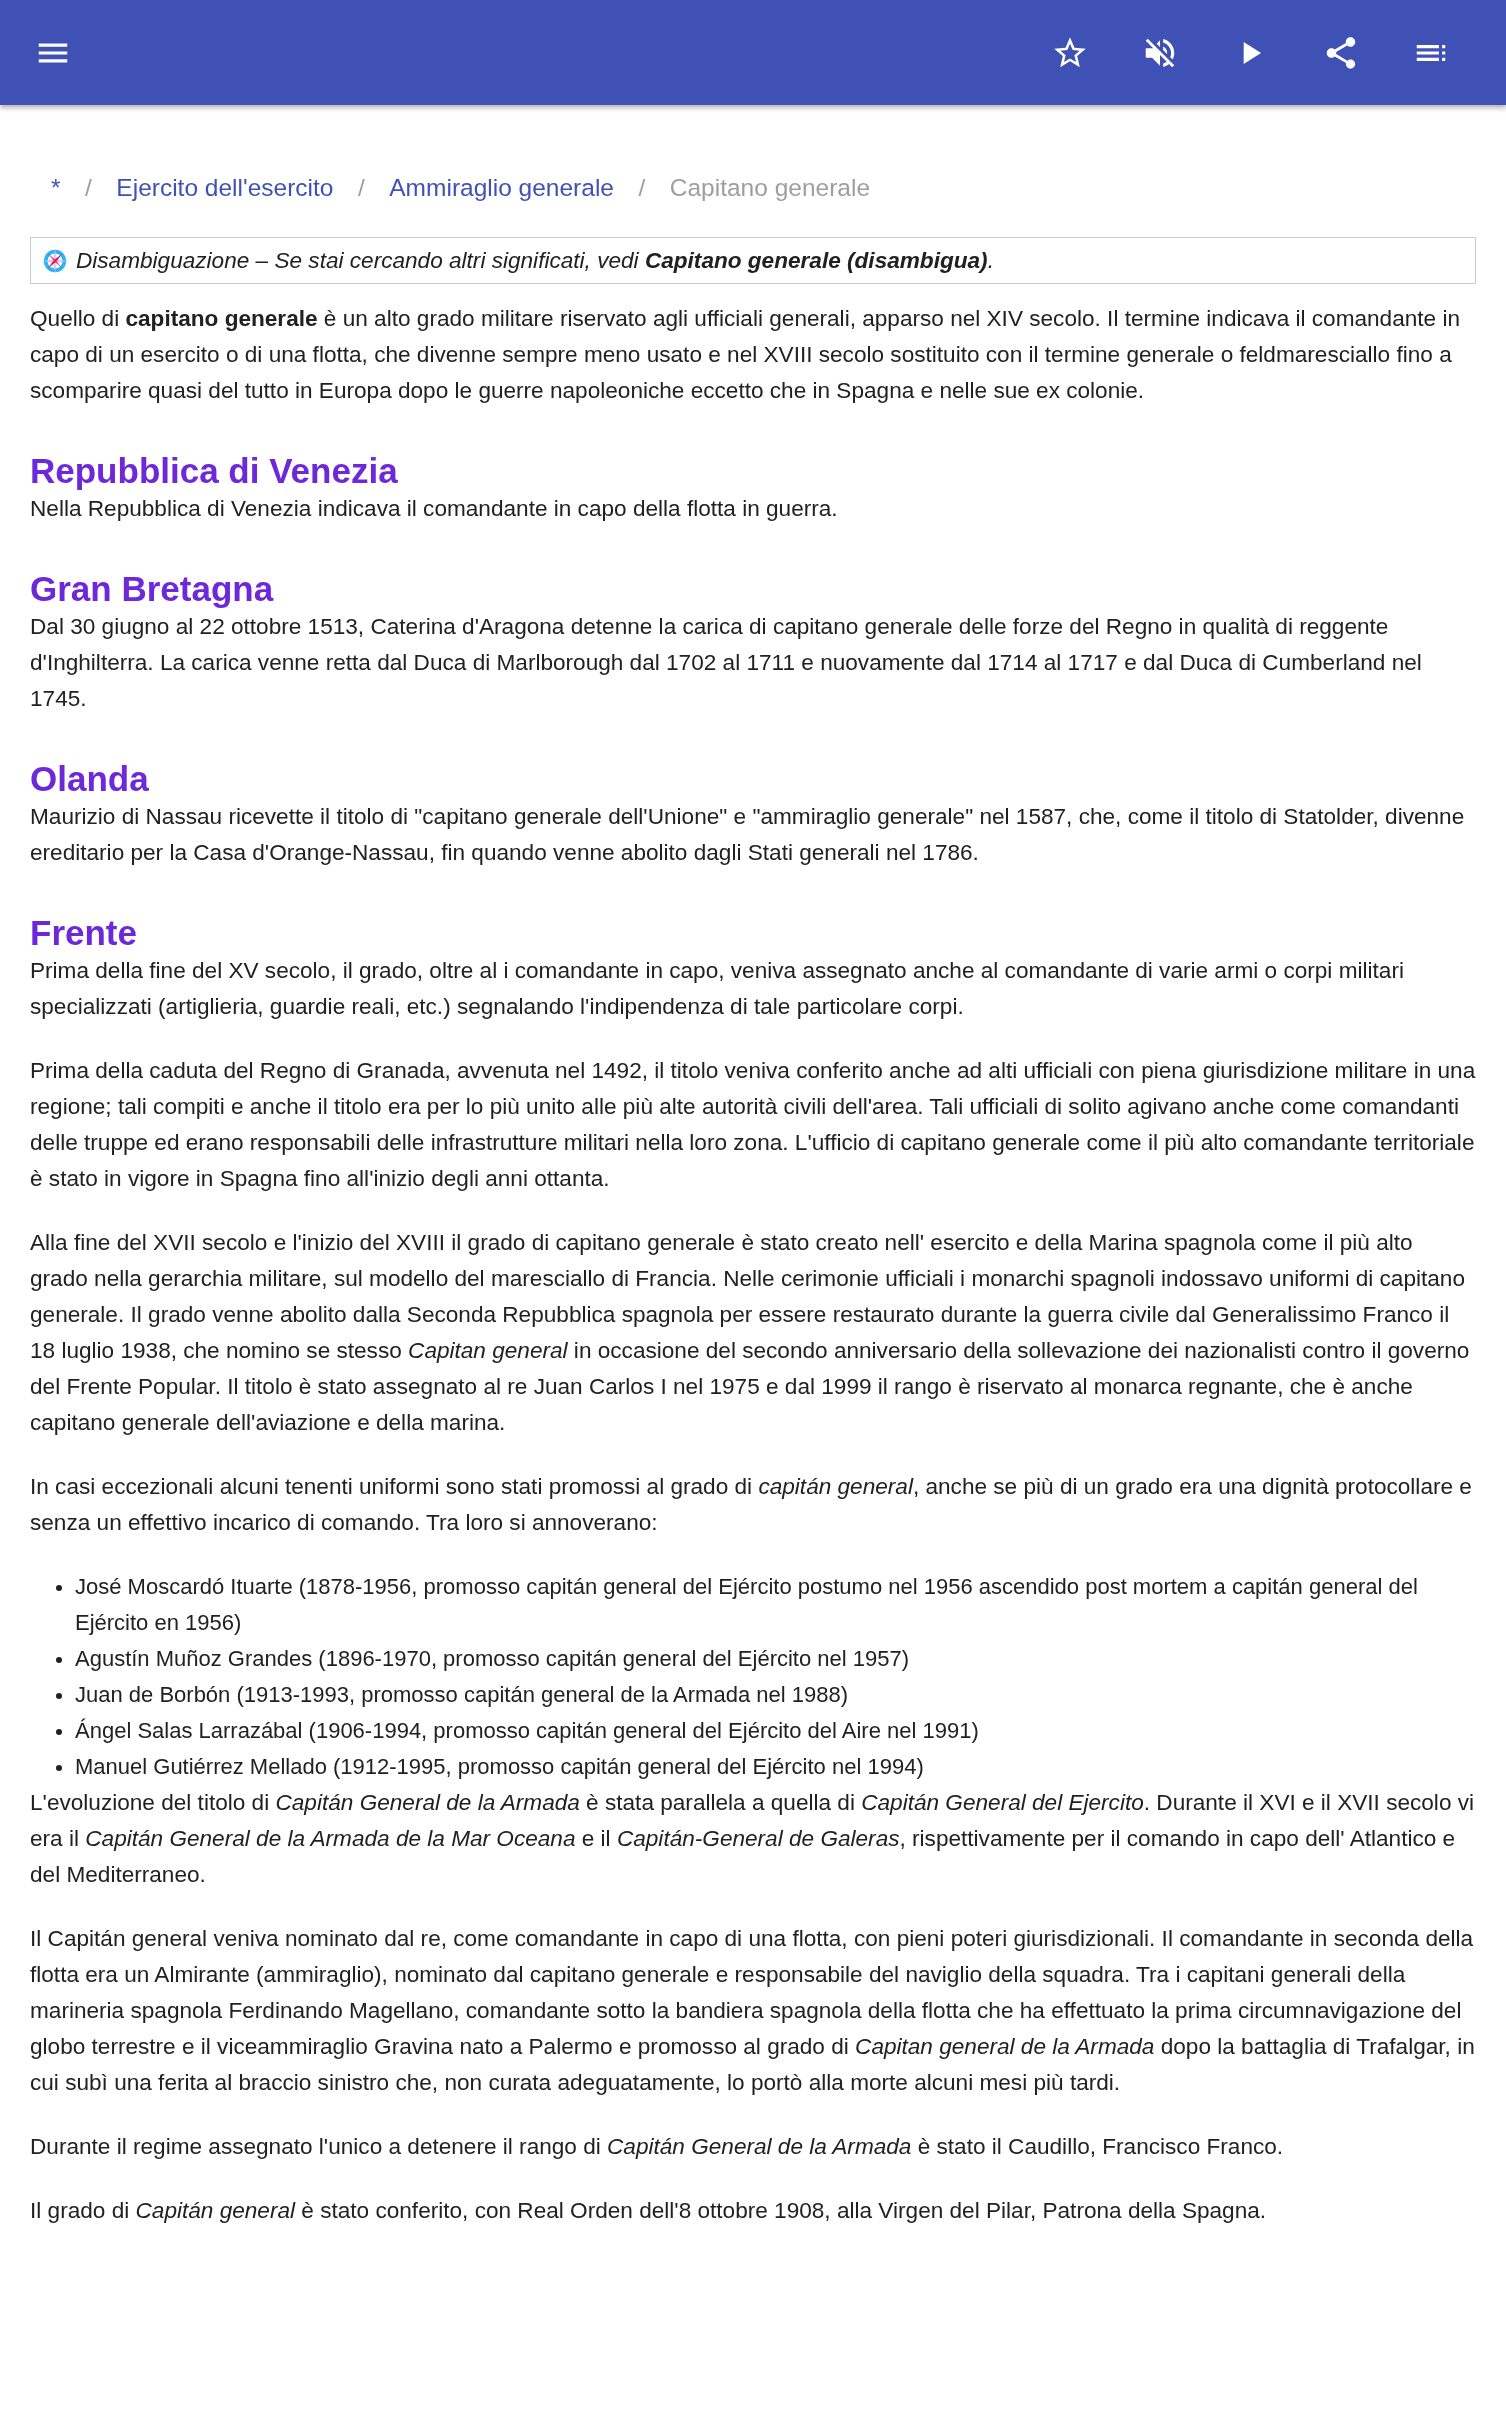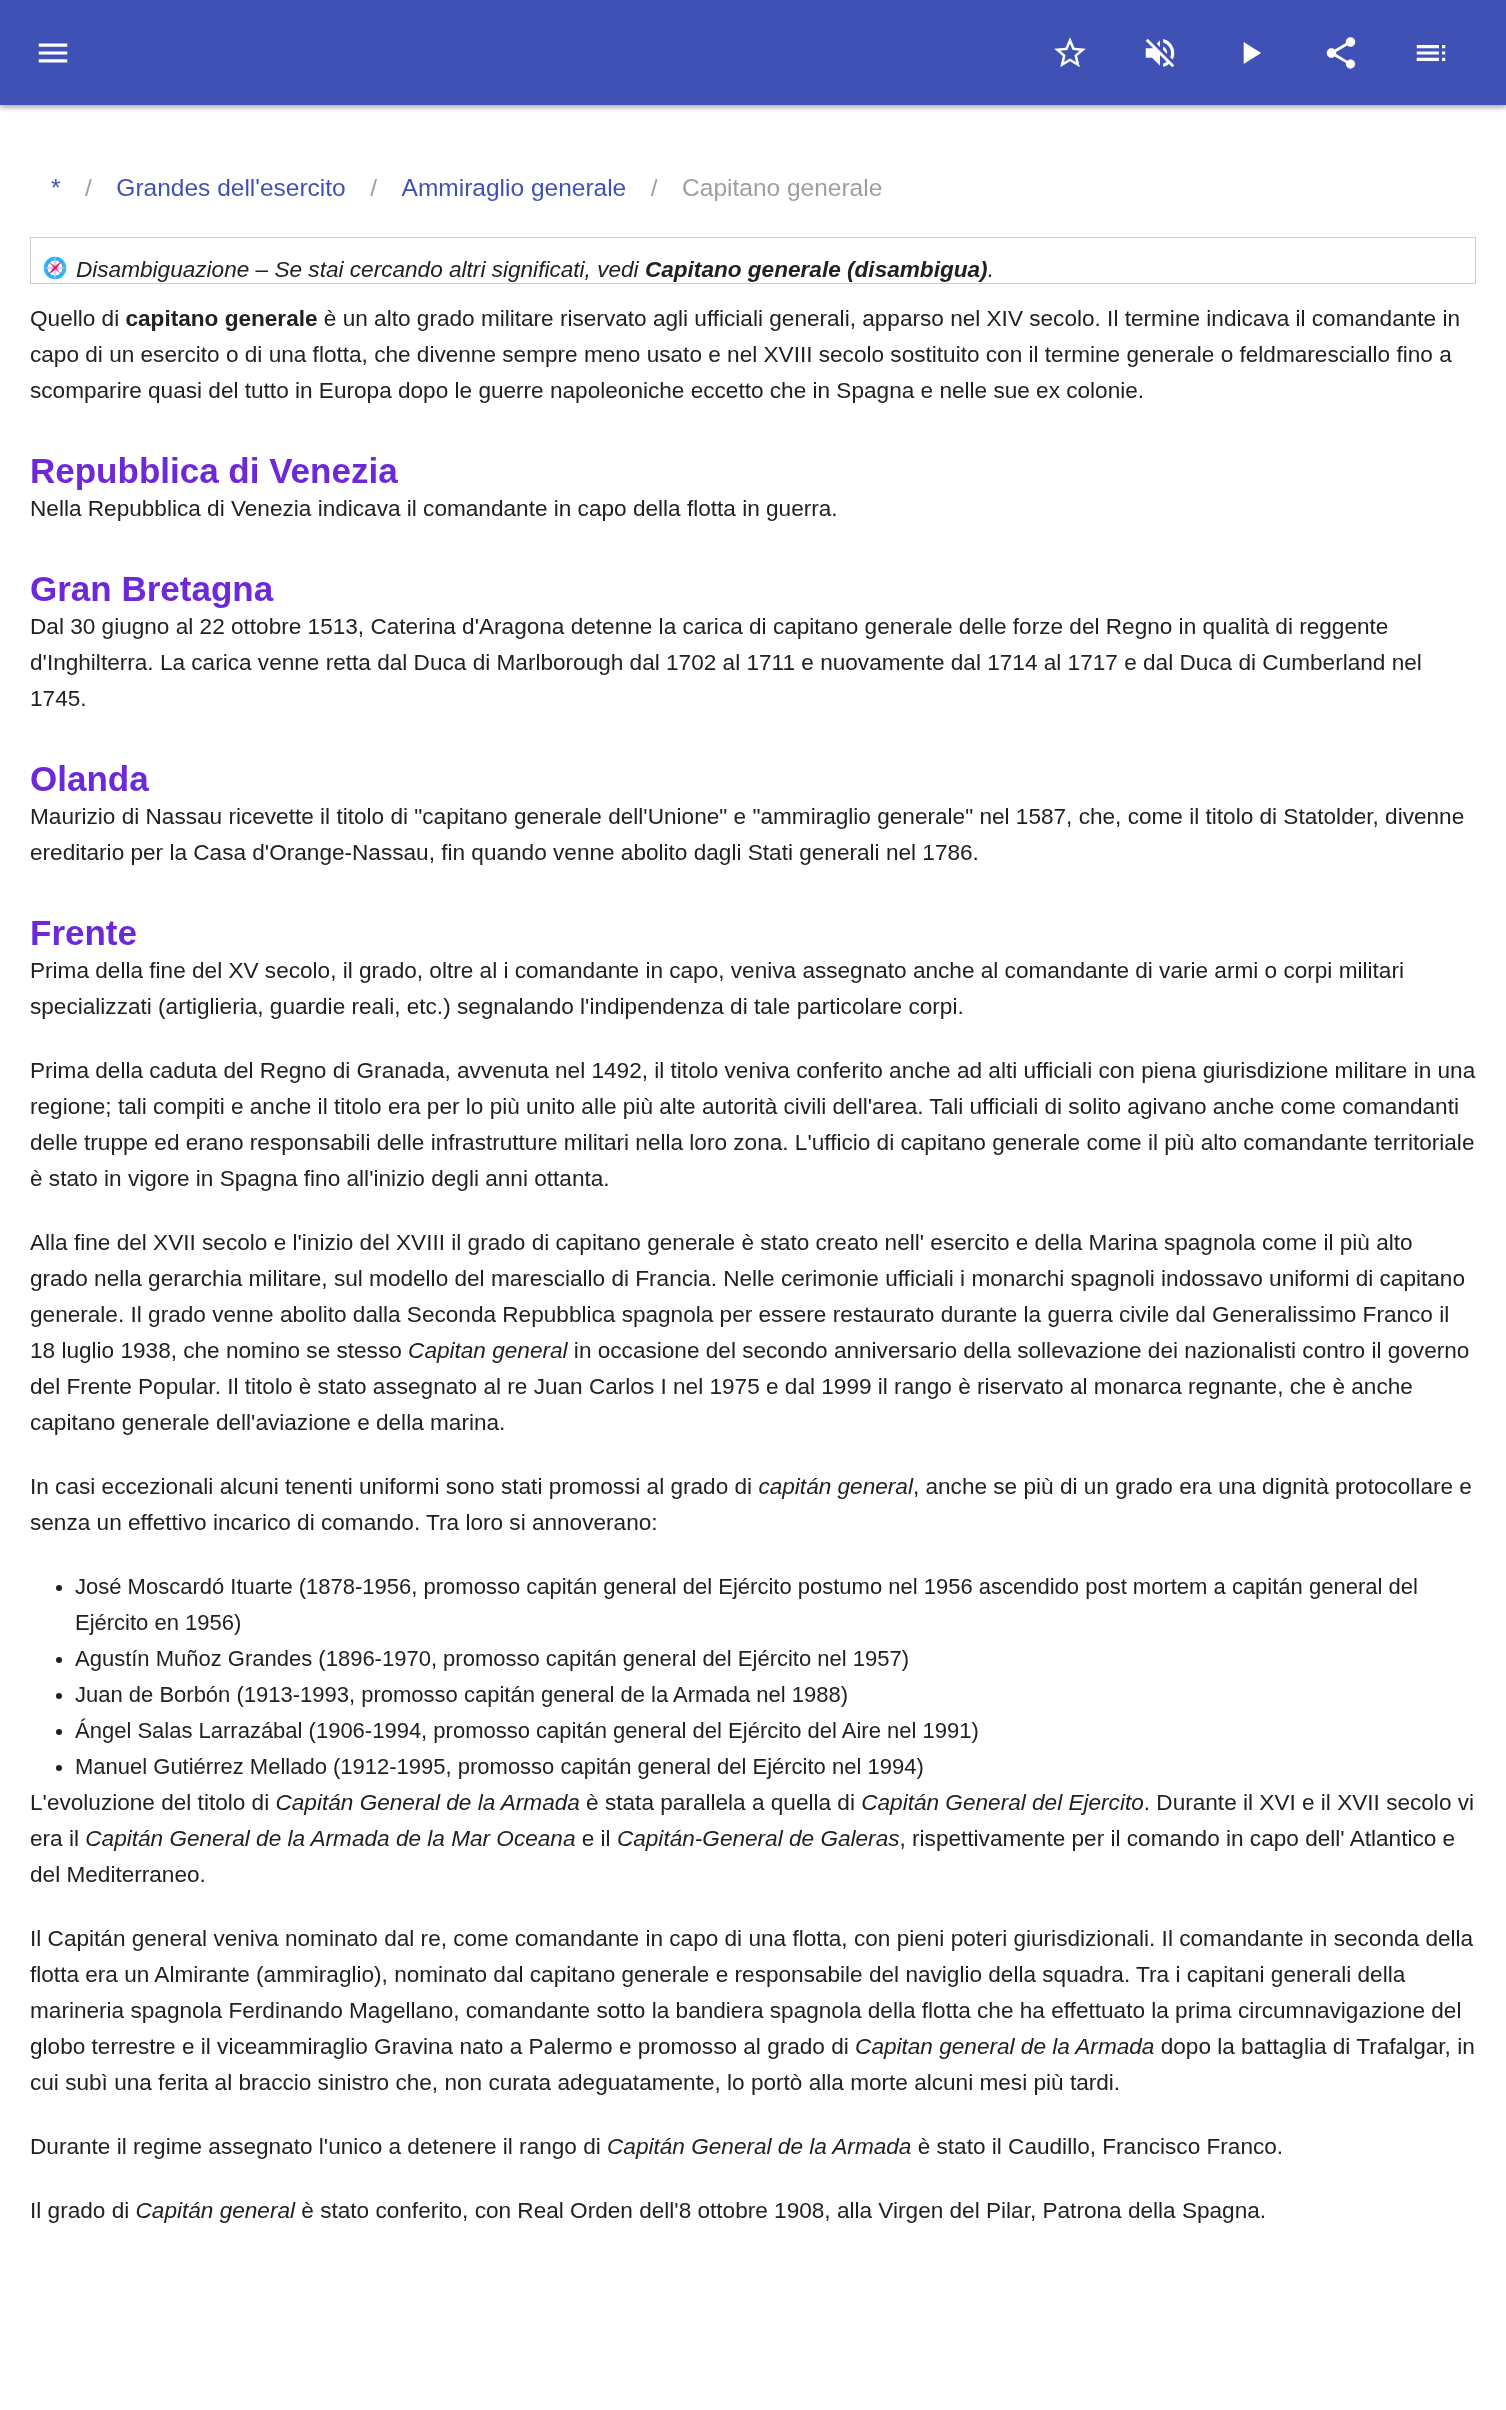--- a/index.html
+++ b/index.html
@@ -30,21 +30,21 @@
     display: flex; align-items: center;
     padding-left: 21px;
   }
   .breadcrumb a { color: #3f51b5; text-decoration: none; }
   .breadcrumb .sep { color: #9e9e9e; margin: 0 24.5px; }
   .breadcrumb .current { color: #9e9e9e; }
   .disambig {
     margin-top: 32px;
     border: 1.9px solid #cccccc;
     height: 45px;
-    display: flex; align-items: flex-end;
+    display: flex; align-items: center;
     padding-left: 9.4px;
     font-size: 22.6px; font-style: italic; color: #212121;
   }
   .disambig svg { width: 30px; height: 30px; margin-right: 5.6px; flex: none; }
   .disambig b { font-weight: bold; }
   p {
     margin: 0; font-size: 22.6px; line-height: 36px;
   }
   p.gap { margin-top: 28px; }
   h2 {
@@ -90,21 +90,21 @@
         <path d="M3 7h14v2H3zM3 11h14v2H3zM3 15h14v2H3zM19 7h2v2h-2zM19 11h2v2h-2zM19 15h2v2h-2z"></path>
       </svg>
   </div>
 </div>
 
 <div class="content">
 
   <nav class="breadcrumb">
     <a>*</a>
     <span class="sep">/</span>
-    <a>Grandes dell'esercito</a>
+    <a>Ejercito dell'esercito</a>
     <span class="sep">/</span>
     <a>Ammiraglio generale</a>
     <span class="sep">/</span>
     <span class="current">Capitano generale</span>
   </nav>
 
   <div class="disambig">
     <svg viewBox="0 0 32 32">
       <circle cx="16" cy="16" r="10" fill="none" stroke="#29b6f6" stroke-width="4"></circle>
       <path d="M16 2 L18 14 L30 16 L18 18 L16 30 L14 18 L2 16 L14 14 Z" fill="#d8b4f0" opacity="0.7"></path>

